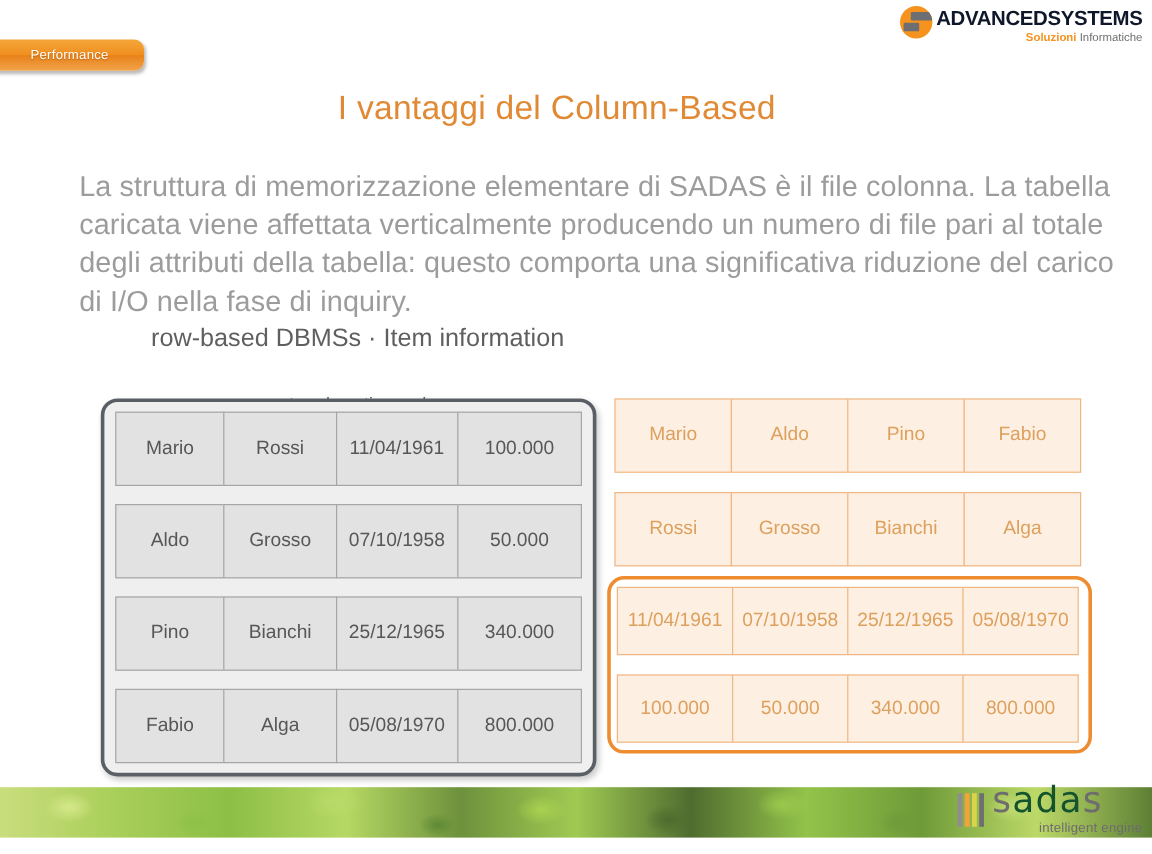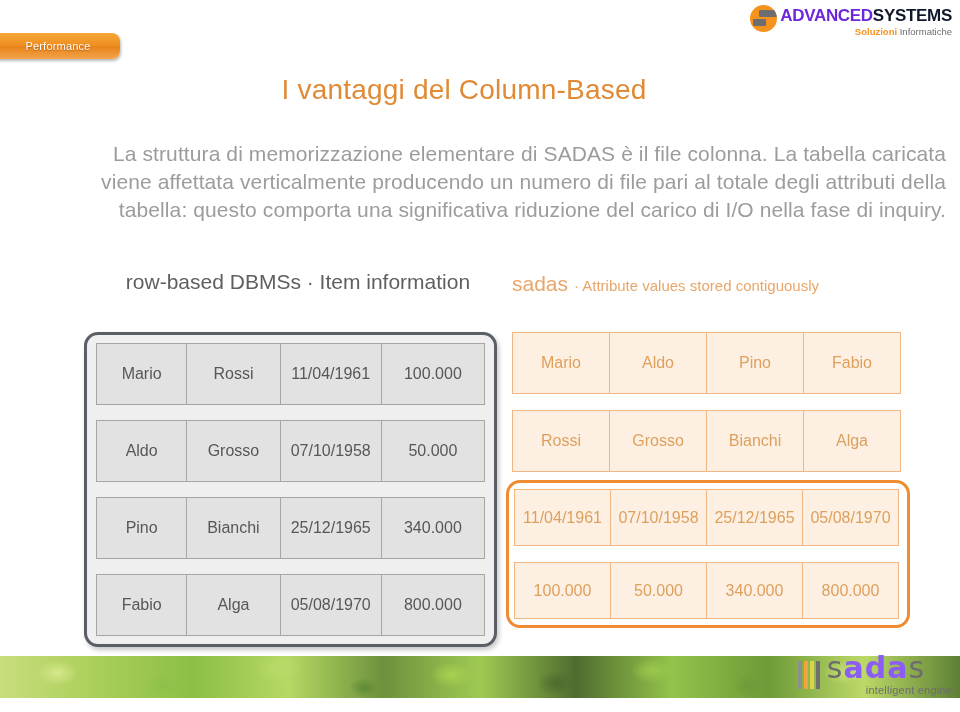--- a/index.html
+++ b/index.html
@@ -70,21 +70,21 @@
   .as-mark::after {
     content: "";
     position: absolute;
     left: 3px; top: 14px;
     width: 13px; height: 7px;
     background: #6d6e71;
     border-radius: 1px;
   }
   .as-text { margin-left: 3px; line-height: 1; padding-top: 3px; }
   .as-title { font-size: 17px; font-weight: bold; letter-spacing: -0.3px; white-space: nowrap; }
-  .as-title .dark { color: #6d28d9; margin-top: 10px; }
+  .as-title .dark { color: #0f172a; margin-top: 10px; }
   .as-title .grey { color: #0f172a; }
   .as-sub {
     font-size: 9.5px;
     text-align: right;
     margin-top: 3px;
     white-space: nowrap;
   }
   .as-sub .o { color: #f5931e; font-weight: bold; }
   .as-sub .g { color: #6d6e71; }
 
@@ -99,25 +99,24 @@
     color: #e08a36;
     letter-spacing: .2px;
   }
 
   
   .body-text {
     position: absolute;
     top: 140px;
     left: 66px;
     width: 880px;
-    font-size: 21px;
+    font-size: 24px;
     line-height: 1.33;
     color: #9c9c9c;
     letter-spacing: .1px;
-    text-align: right;
   }
 
   
   .diagram { position: absolute; top: 262px; left: 0; width: 832px; height: 400px; }
 
   .head-left {
     position: absolute;
     left: 103px; top: 8px;
     width: 390px;
     text-align: center;
@@ -232,21 +231,21 @@
   .b2 { background: #f2a33c; }
   .b3 { background: #d9d44a; }
   .b4 { background: #6f6f6f; }
   .sadas-text { line-height: 1; }
   .sadas-word {
     font-size: 30px;
     color: #6d6d6d;
     letter-spacing: 1px;
     font-family: "DejaVu Sans", sans-serif;
   }
-  .sadas-word .acc { color: #8b5cf6; font-weight: bold; }
+  .sadas-word .acc { color: #14532d; }
   .sadas-tag {
     font-size: 11px;
     color: #6d6d6d;
     letter-spacing: .2px;
     margin-top: 2px;
     padding-left: 39px;
   }
 </style>
 </head>
 <body>
@@ -275,26 +274,20 @@
 
 <div class="body-text">La struttura di memorizzazione elementare di SADAS è il file colonna. La tabella caricata viene affettata verticalmente producendo un numero di file pari al totale degli attributi della tabella: questo comporta una significativa riduzione del carico di I/O nella fase di inquiry.</div>
 
 <div class="diagram">
 
   <div class="head-left">
     <div class="h1">row-based DBMSs · Item information</div>
     <div class="h2">stored contiguously</div>
   </div>
 
-  <div class="head-right">
-    <div class="h1">
-      <span>sadas</span>
-      <span class="h2">· Attribute values stored contiguously</span>
-    </div>
-  </div>
 
   <div class="panel-left" id="row-based-table">
       <div class="row-l">
         <div class="cell-l cw1">Mario</div>
         <div class="cell-l cw2">Rossi</div>
         <div class="cell-l cw3">11/04/1961</div>
         <div class="cell-l cw4">100.000</div>
       </div>
       <div class="row-l">
         <div class="cell-l cw1">Aldo</div>

